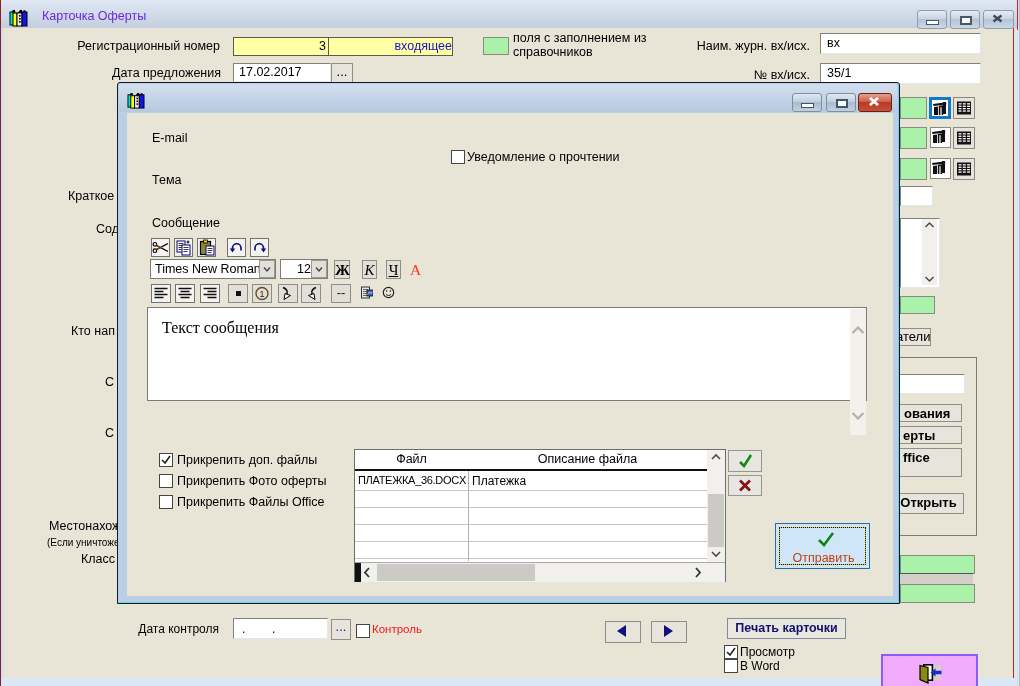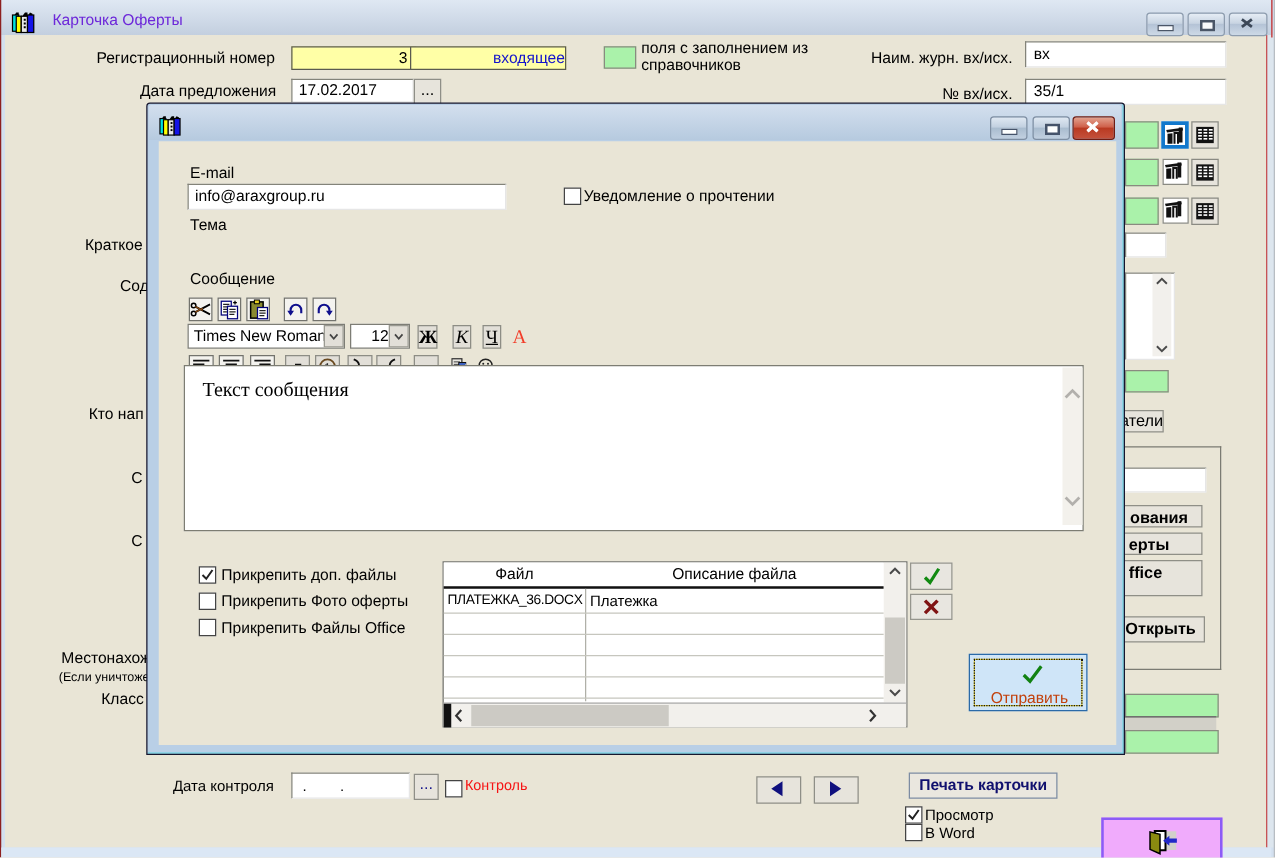--- a/index.html
+++ b/index.html
@@ -272,21 +272,20 @@
     </div>
     <div class="abs" style="left:740px;top:10px;width:32px;height:17px;border:1px solid #701c12;border-radius:3px;background:linear-gradient(#e2a18e,#cf604a 45%,#b93a22 50%,#c4513c);">
       <svg width="30" height="15">
           <path d="M11 4 L19 11 M19 4 L11 11" stroke="#fff" stroke-width="2.6"></path>
           <path d="M11 4 L19 11 M19 4 L11 11" stroke="#fdfdfd" stroke-width="2"></path>
         </svg>
     </div>
 
     <div class="abs" id="mbody" style="left:9px;top:30px;width:766px;height:483px;background:#e9e5d6;">
       <div class="lbl" style="left:25px;top:18px;">E-mail</div>
-      <div class="field" style="left:23px;top:34px;width:248px;height:19px;line-height:19px;padding-left:5px;">info@araxgroup.ru</div>
       <div class="cb" style="left:324px;top:37px;"></div>
       <div class="lbl" style="left:340px;top:37px;">Уведомление о прочтении</div>
 
       <div class="lbl" style="left:25px;top:60px;">Тема</div>
 
       <div class="lbl" style="left:25px;top:103px;">Сообщение</div>
 
       <div class="tbtn" style="left:24px;top:125px;">
         <svg width="17" height="17" viewBox="0 0 17 17">
             <circle cx="2.9" cy="5.3" r="1.8" fill="none" stroke="#000" stroke-width="1.2"></circle>
@@ -395,21 +394,21 @@
       </div>
       <div class="abs" style="left:255px;top:173px;">
         <svg width="13" height="13">
             <circle cx="6.5" cy="6.5" r="5.2" fill="none" stroke="#222" stroke-width="1.2"></circle>
             <circle cx="4.6" cy="5" r="0.8" fill="#222"></circle>
             <circle cx="8.4" cy="5" r="0.8" fill="#222"></circle>
             <path d="M4 8.2 A3 3 0 0 0 9 8.2" fill="none" stroke="#222" stroke-width="1"></path>
           </svg>
       </div>
 
-      <div class="abs" style="left:20px;top:179px;width:720px;height:133px;background:#fff;border:1px solid #7d7d73;box-sizing:border-box;">
+      <div class="abs" style="left:20px;top:194px;width:720px;height:94px;background:#fff;border:1px solid #7d7d73;box-sizing:border-box;">
         <div class="abs" style="left:14px;top:11px;font-family:'Liberation Serif',serif;font-size:16px;">Текст сообщения</div>
         <div class="abs" style="left:702px;top:1px;width:16px;height:126px;background:#f3f1ec;">
           <svg width="16" height="126">
             <path d="M2.5 24 L8 18.5 L13.5 24" fill="none" stroke="#b2b0ac" stroke-width="2.2"></path>
             <path d="M2.5 104 L8 109.5 L13.5 104" fill="none" stroke="#b2b0ac" stroke-width="2.2"></path>
           </svg>
         </div>
       </div>
 
       <div class="cb" style="left:32px;top:340px;">

